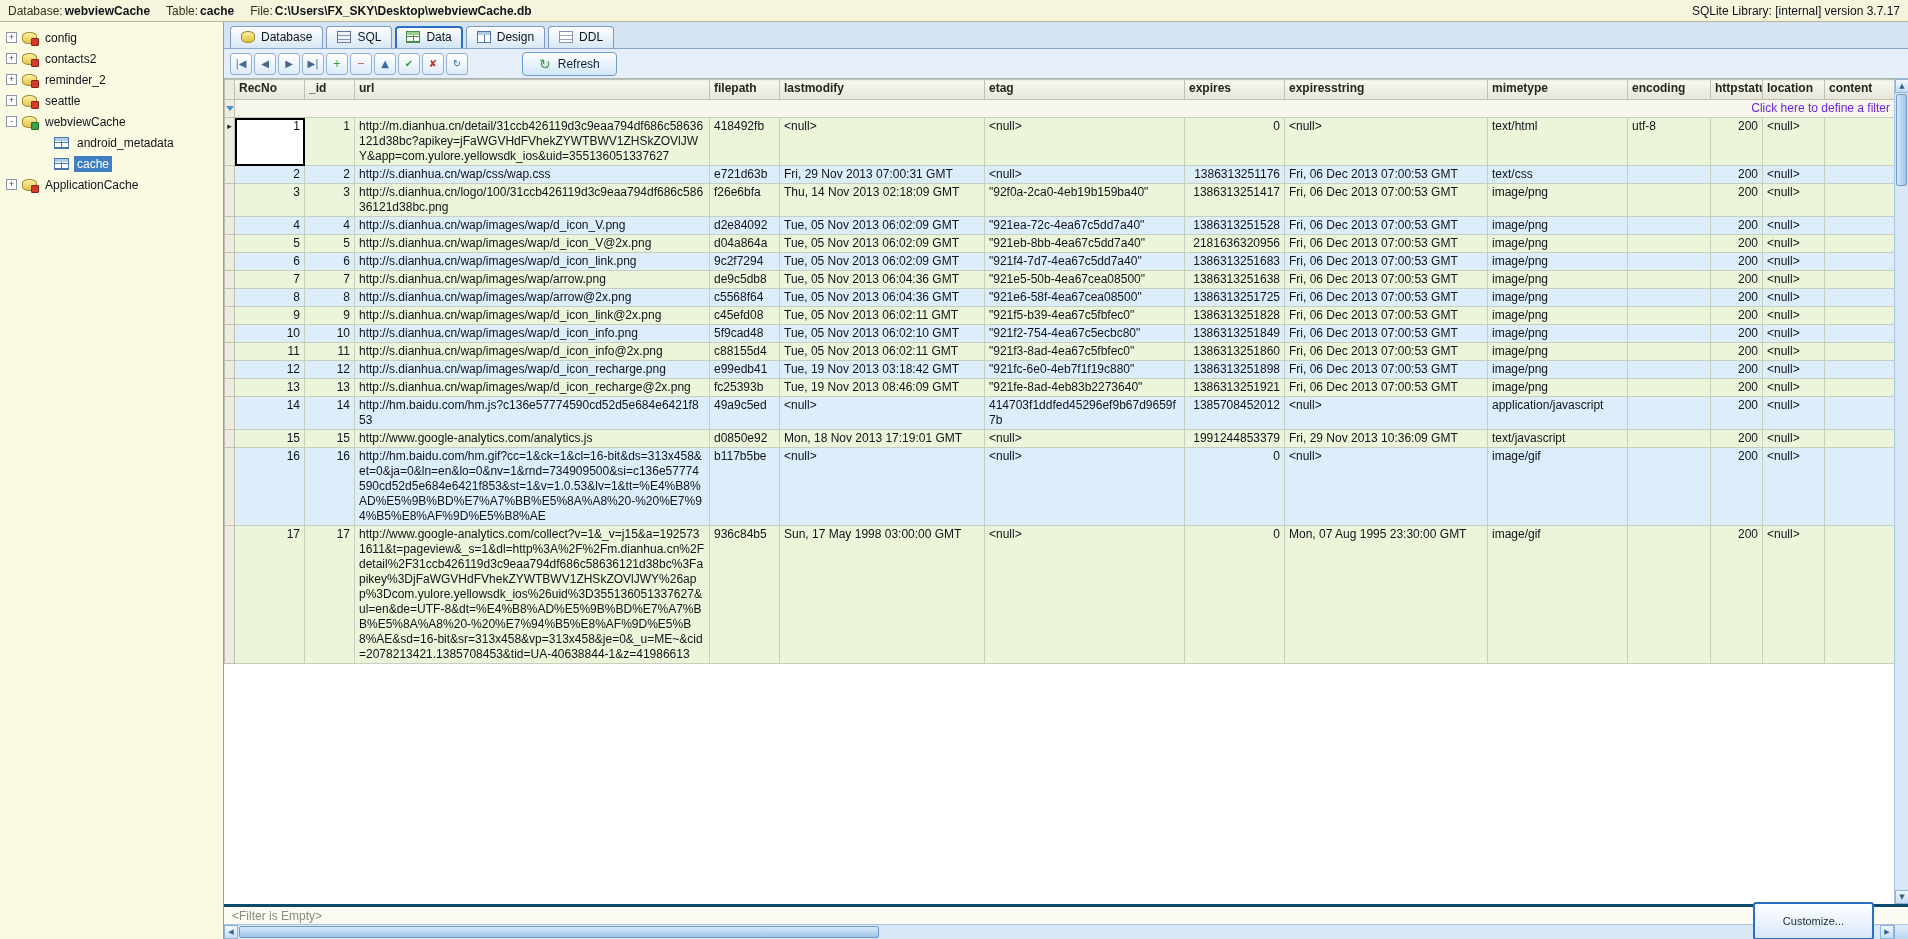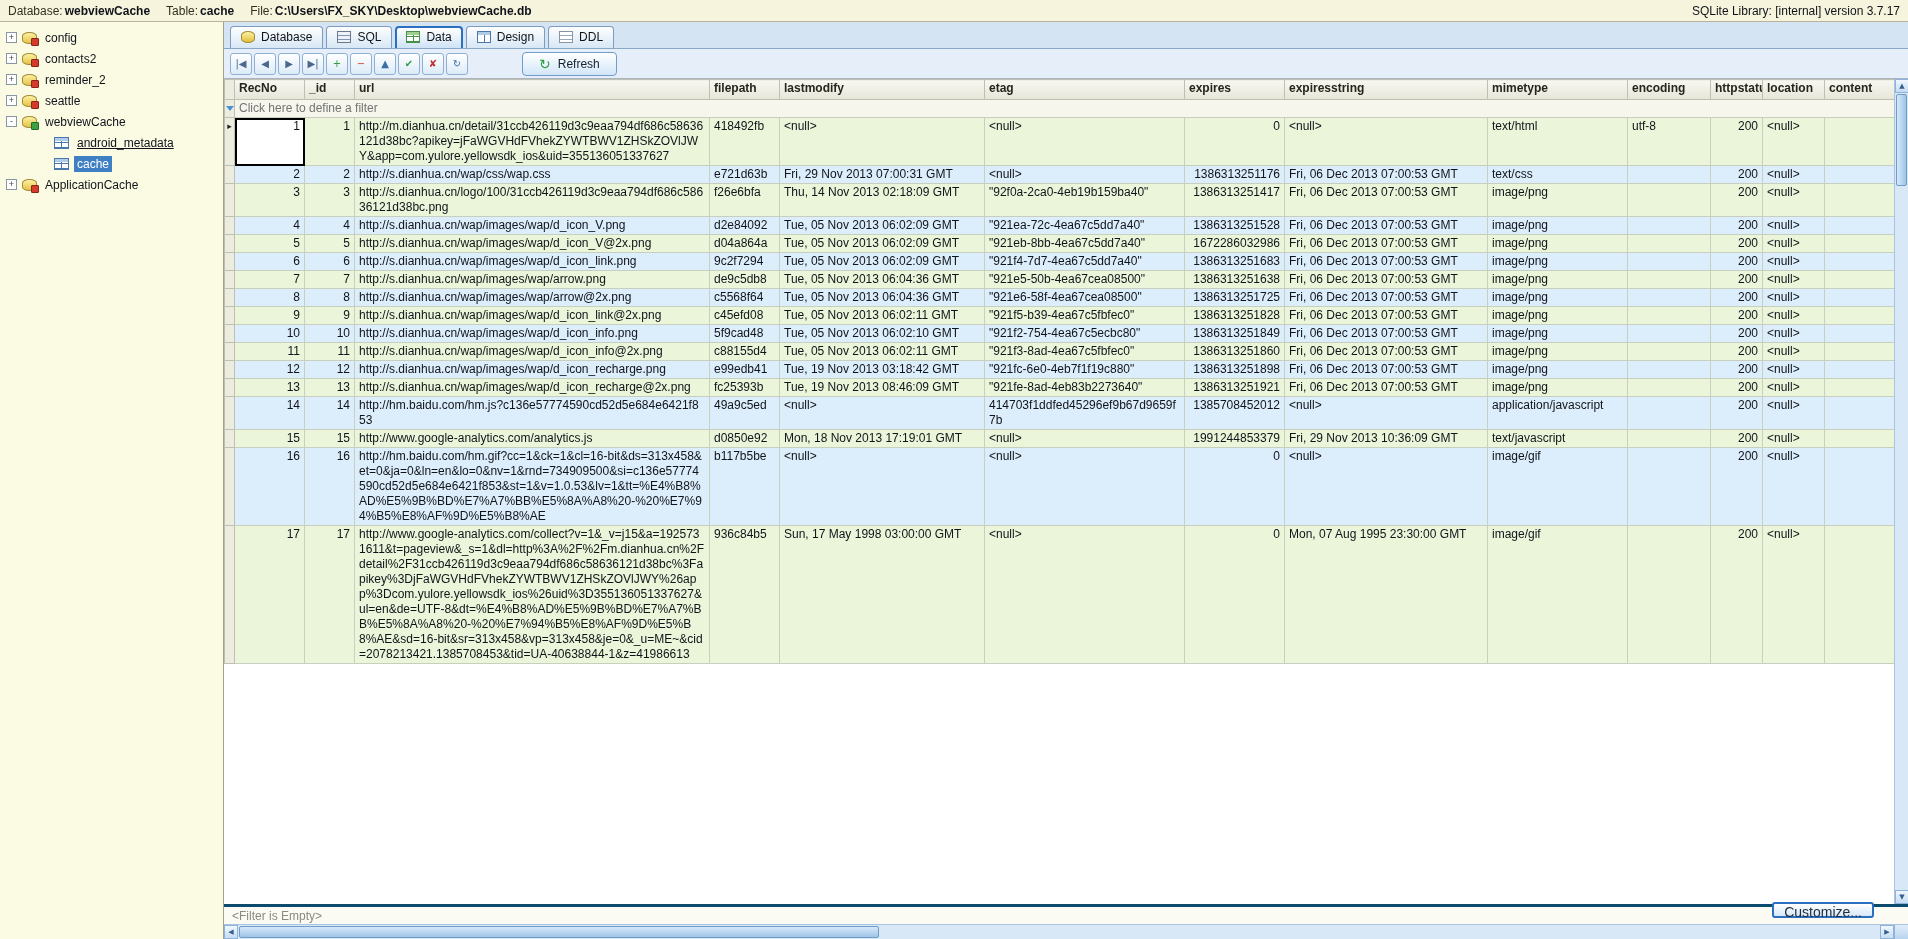--- a/index.html
+++ b/index.html
@@ -116,21 +116,21 @@
   }
   .grid thead th {
     background: linear-gradient(#f8f8f2, #e5e5d8); border-color: #bfbfb2;
     font-weight: bold; text-align: left; height: 20px; white-space: nowrap; color: #26261c;
   }
   .grid th.ind, .grid td.ind {
     background: #ececdf; border-color: #bfbfb2; padding: 1px 0; text-align: center;
     font-size: 9px; color: #222;
   }
   .filter-cell {
-    background: #f6f6ec; color: #737373; text-align: left; height: 17px;
+    background: #f6f6ec; color: #6d28d9; text-align: right; height: 17px;
     line-height: 15px; font-size: 11.5px;
   }
   tr.green td.data { background: var(--row-green); }
   tr.blue  td.data { background: var(--row-blue); }
   td.num { text-align: right; }
   td.wrap { word-break: break-all; }
   td.focused { outline: 2px solid #000; outline-offset: -2px; background: #fff !important; }
   .funnel {
     display: inline-block; width: 0; height: 0; margin-top: 4px;
     border-left: 4px solid transparent; border-right: 4px solid transparent;
@@ -150,23 +150,23 @@
   .vthumb {
     height: 92px; margin: 1px; background: linear-gradient(to right, #d5e8fa, #9fc4e8);
     border: 1px solid #6f9cc8; border-radius: 2px;
   }
   .sb-fill { flex: 1; }
   .statusbar {
     height: 20px; flex: 0 0 20px; background: #fbfbf4; border-top: 3px solid #0c4a6e;
     display: flex; align-items: center; padding: 0 8px; color: #8a8a80; position: relative;
   }
   .customize-btn {
-    position: absolute; right: 34px; top: -5px; height: 16px; z-index: 4;
+    position: absolute; right: 34px; top: -5px; height: 38px; z-index: 4;
     border: 2px solid #2a6fc0; border-radius: 3px; background: linear-gradient(#ffffff, #d8e8f8);
-    padding: 0 10px; font-size: 14px; color: #203040; font-family: "Liberation Sans", sans-serif;
+    padding: 0 28px; font-size: 11px; color: #203040; font-family: "Liberation Sans", sans-serif;
   }
   .hscroll { height: 15px; flex: 0 0 15px; background: var(--sb-track); display: flex; border-top: 1px solid #aac4de; }
   .hscroll .sb-btn { height: 100%; }
   .hthumb {
     width: 640px; margin: 1px; background: linear-gradient(#d5e8fa, #9fc4e8);
     border: 1px solid #6f9cc8; border-radius: 2px;
   }
   .sb-corner { width: 14px; flex: 0 0 14px; background: linear-gradient(#e2eefb, #b8d4ee); border-left: 1px solid #8fb4dc; }
 </style>
 </head>
@@ -204,21 +204,21 @@
       <div class="tree-item" style="padding-left: 6px;">
         <span class="expander">+</span>
         <span class="sicon icon-db"></span>
         <span class="tree-label">seattle</span>
       </div>
       <div class="tree-item" style="padding-left: 6px;">
         <span class="expander">-</span>
         <span class="sicon icon-db open"></span>
         <span class="tree-label">webviewCache</span>
       </div>
-      <div class="tree-item" style="padding-left: 38px; text-decoration: underline;">
+      <div class="tree-item" style="padding-left: 38px;">
         <span class="expander none"></span>
         <span class="sicon icon-table"></span>
         <span class="tree-label">android_metadata</span>
       </div>
       <div class="tree-item selected" style="padding-left: 38px;">
         <span class="expander none"></span>
         <span class="sicon icon-table"></span>
         <span class="tree-label">cache</span>
       </div>
       <div class="tree-item" style="padding-left: 6px;">
@@ -378,21 +378,21 @@
                 <td class="data"></td>
               </tr>
               <tr class="green">
                 <td class="ind"></td>
                 <td class="data num">5</td>
                 <td class="data num">5</td>
                 <td class="data wrap">http://s.dianhua.cn/wap/images/wap/d_icon_V@2x.png</td>
                 <td class="data">d04a864a</td>
                 <td class="data">Tue, 05 Nov 2013 06:02:09 GMT</td>
                 <td class="data wrap">"921eb-8bb-4ea67c5dd7a40"</td>
-                <td class="data num">1672286032986</td>
+                <td class="data num">2181636320956</td>
                 <td class="data">Fri, 06 Dec 2013 07:00:53 GMT</td>
                 <td class="data">image/png</td>
                 <td class="data"></td>
                 <td class="data num">200</td>
                 <td class="data">&lt;null&gt;</td>
                 <td class="data"></td>
               </tr>
               <tr class="blue">
                 <td class="ind"></td>
                 <td class="data num">6</td>

